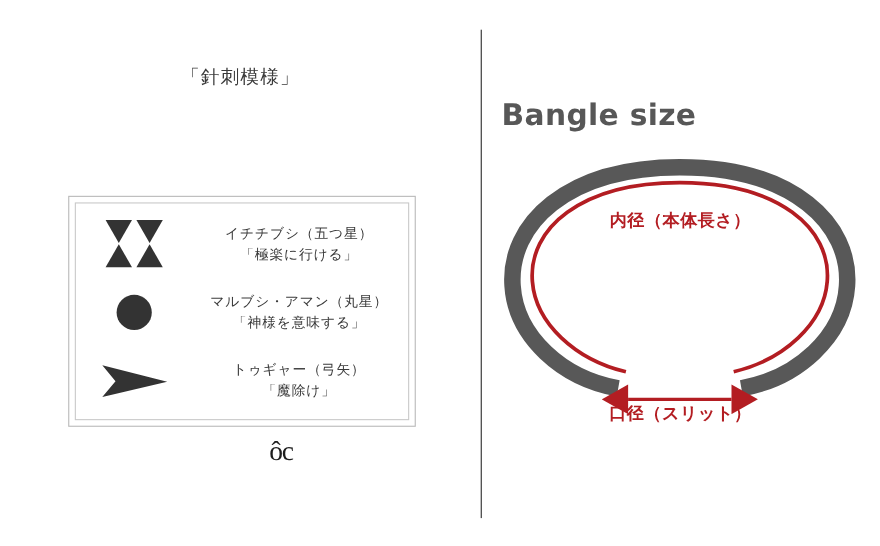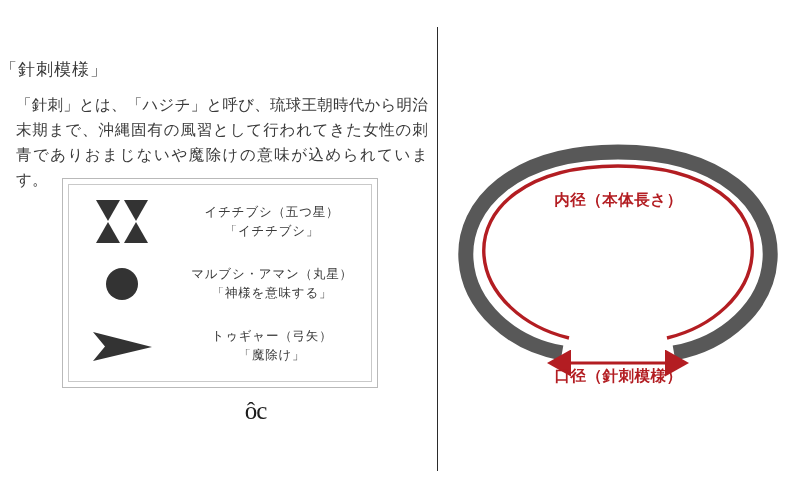--- a/index.html
+++ b/index.html
@@ -39,20 +39,21 @@
     left: 0;
     top: 0;
     width: 437px;
     height: 496px;
   }
   .harizashi-title {
     position: absolute;
     left: 0;
     top: 58px;
     width: 437px;
+    text-align: center;
     font-size: 17px;
     letter-spacing: 1px;
     color: #3a3a3a;
     font-family: "Liberation Serif", "DejaVu Serif", serif;
     font-weight: 400;
   }
   .harizashi-body {
     position: absolute;
     left: 16px;
     top: 92px;
@@ -205,42 +206,39 @@
 </style>
 </head>
 <body>
 
 <div id="page">
 
   <div class="left-panel">
 
     <div class="harizashi-title">「針刺模様」</div>
 
-    <div class="harizashi-body">
-      <p>「針刺」とは、「ハジチ」と呼び、琉球王朝時代から明治末期まで、沖縄固有の風習として行われてきた女性の刺青でありおまじないや魔除けの意味が込められています。</p>
-    </div>
 
     <div class="symbol-box">
       <div class="symbol-box-inner"></div>
       <div class="symbol-rows">
 
         <div class="symbol-row">
           <div class="symbol-glyph">
             <svg width="54" height="46" viewBox="0 0 54 46" aria-hidden="true">
               <g fill="#333333">
                 <polygon points="1,1 25,1 13,22"></polygon>
                 <polygon points="1,44 25,44 13,23"></polygon>
                 <polygon points="29,1 53,1 41,22"></polygon>
                 <polygon points="29,44 53,44 41,23"></polygon>
               </g>
             </svg>
           </div>
           <div class="symbol-text">
             <span>イチチブシ（五つ星）</span>
-            <span class="ln2">「イチチブシ」</span>
+            <span class="ln2">「極楽に行ける」</span>
           </div>
         </div>
 
         <div class="symbol-row">
           <div class="symbol-glyph">
             <svg width="34" height="34" viewBox="0 0 34 34" aria-hidden="true">
               <circle cx="17" cy="17" r="16" fill="#333333"></circle>
             </svg>
           </div>
           <div class="symbol-text">
@@ -267,20 +265,21 @@
     <div class="brand">
       <div class="brand-mark">ôc</div>
     </div>
 
   </div>
 
   <div class="divider"></div>
 
   <div class="right-panel">
 
+    <div class="bangle-title">Bangle size</div>
 
     <div class="bangle-figure">
       <svg viewBox="0 0 330 250" aria-hidden="true">
         <defs>
           <marker id="arrowStart" markerWidth="9" markerHeight="9" refX="8" refY="4.5" orient="auto" markerUnits="strokeWidth">
             <path d="M8,0 L0,4.5 L8,9 z" fill="#b31d22"></path>
           </marker>
           <marker id="arrowEnd" markerWidth="9" markerHeight="9" refX="1" refY="4.5" orient="auto" markerUnits="strokeWidth">
             <path d="M1,0 L9,4.5 L1,9 z" fill="#b31d22"></path>
           </marker>
@@ -303,17 +302,17 @@
         </g>
 
         <g>
           <line x1="118" y1="233" x2="212" y2="233" stroke="#b31d22" stroke-width="3" marker-start="url(#arrowStart)" marker-end="url(#arrowEnd)"></line>
         </g>
       </svg>
     </div>
 
     <div class="label-inner">内径（本体長さ）</div>
 
-    <div class="label-slit">口径（針刺模様）</div>
+    <div class="label-slit">口径（スリット）</div>
 
   </div>
 
 </div>
 
 </body></html>

